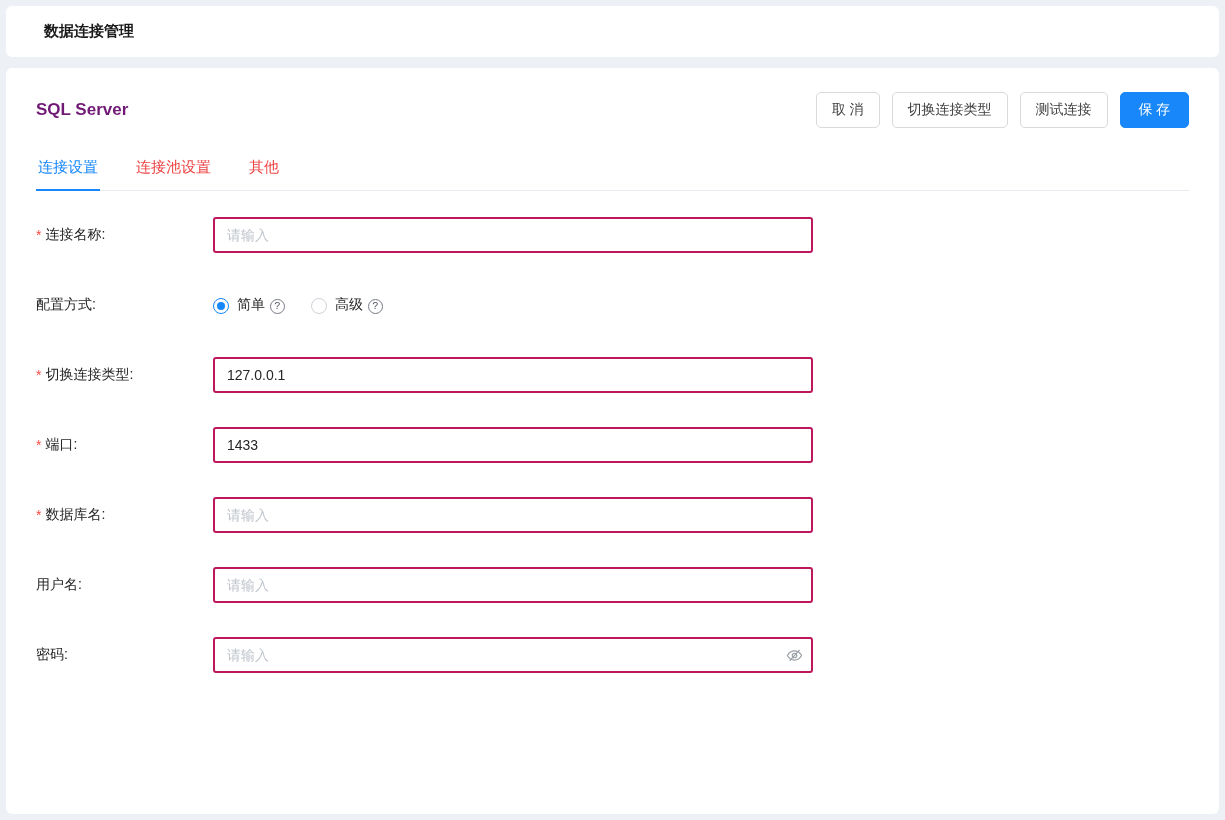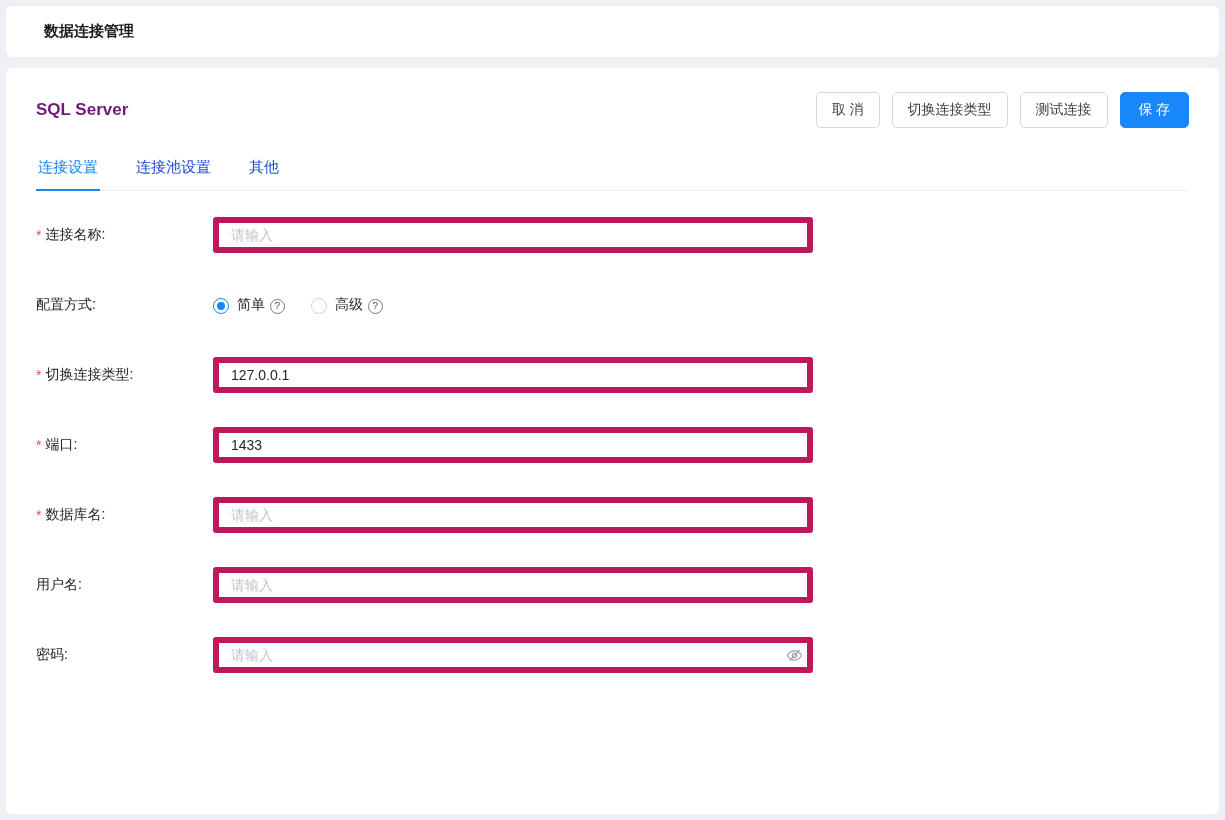--- a/index.html
+++ b/index.html
@@ -64,21 +64,21 @@
     color:#fff;
     padding:0 18px;
   }
   .tabs{
     display:flex;
     margin-top:22px;
     border-bottom:1px solid #e9ecf0;
   }
   .tab{
     font-size:15px;
-    color:#1d4ed8;
+    color:#ef4444;
     padding:8px 2px 13px 2px;
     margin-right:34px;
     cursor:pointer;
     position:relative;
   }
   .tab.active{ color:var(--accent);font-family:Liberation Serif, serif; }
   .tab.active::after{
     content:"";
     position:absolute;
     left:0; right:0; bottom:-1px;
@@ -101,21 +101,21 @@
     flex-shrink:0;
   }
   .required-star{
     color:var(--required);
     margin-right:4px;
     font-size:14px;
   }
   .text-input{
     width:600px;
     height:36px;
-    border:6px solid #be185d;
+    border:2px solid #be185d;
     border-radius:3px;
     padding:0 12px;
     font-size:14px;
     color:#262626;
     font-family:inherit;
     outline:none;
     background:#fff;
   }
   .text-input::placeholder{ color:#bfc4cc; }
   .input-wrap{ position:relative; width:600px; }

